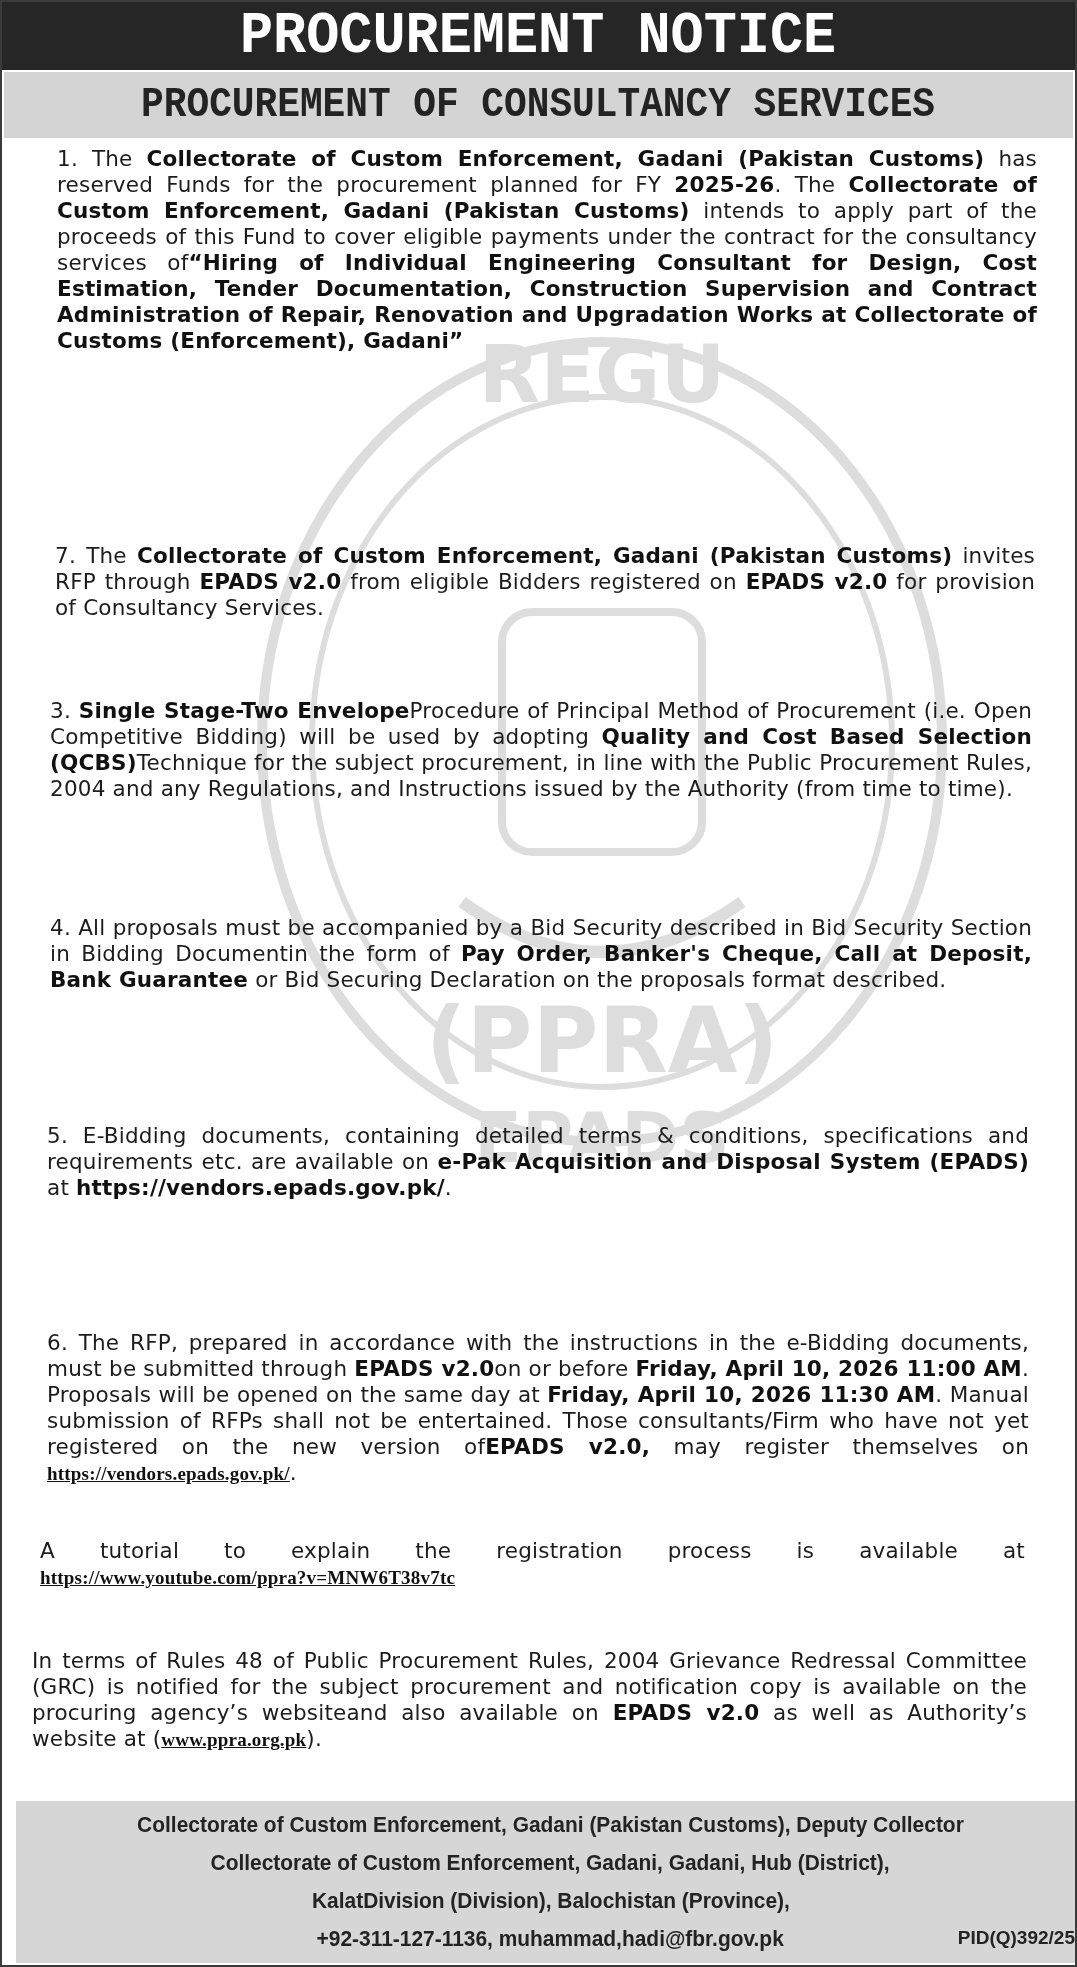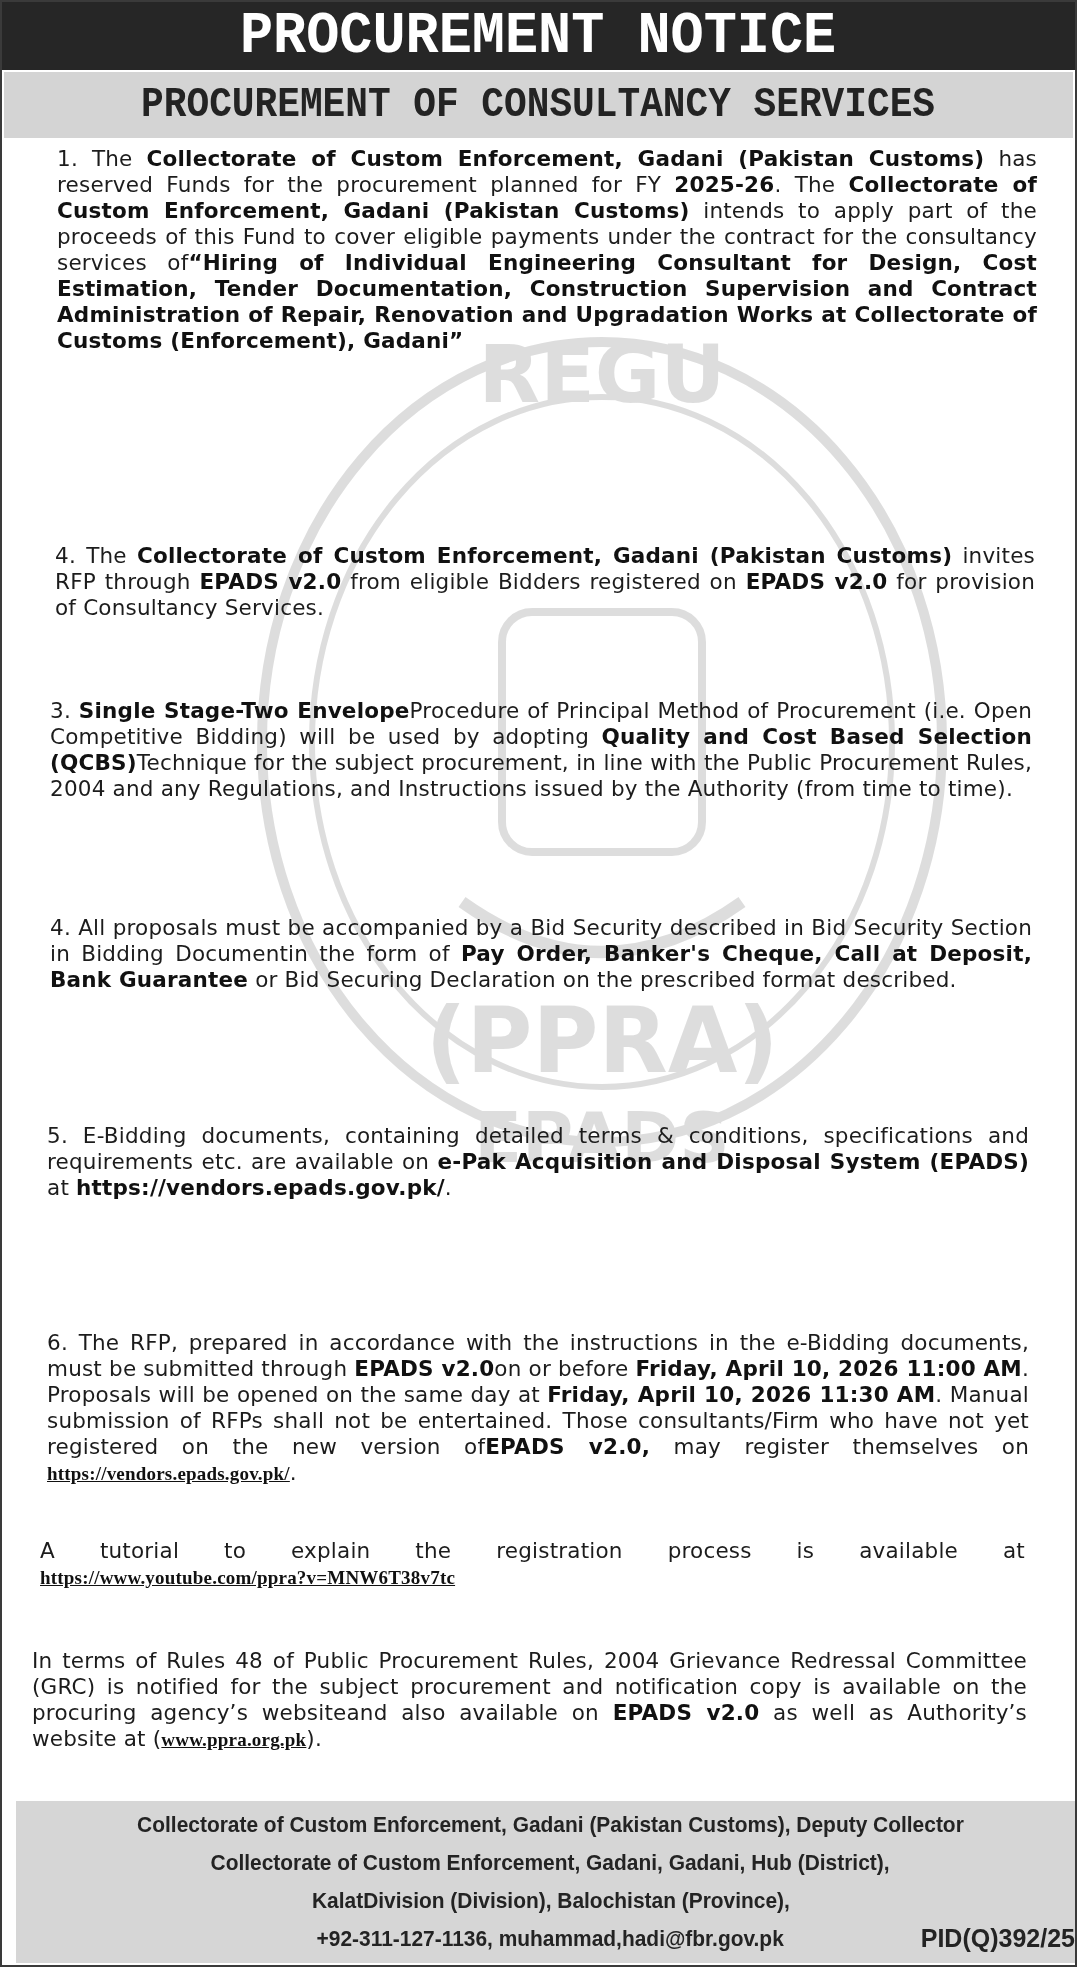--- a/index.html
+++ b/index.html
@@ -131,21 +131,21 @@
     .footer-line span.sq {
       display: inline-block;
       transform: scaleX(0.93);
     }
     .pid {
       position: absolute;
       right: 10px;
       bottom: 6px;
       font-family: "Liberation Sans", sans-serif;
       font-weight: bold;
-      font-size: 25px;
+      font-size: 19px;
       color: #232323;
     }
   </style>
 </head>
 <body>
 
 <div class="frame">
 
   <div class="top-banner">
     <span>PROCUREMENT NOTICE</span>
@@ -162,25 +162,25 @@
     <path d="M230 620 Q370 720 510 620" fill="none" stroke="#000" stroke-width="12"></path>
     <text x="370" y="120" text-anchor="middle" font-family="DejaVu Sans, sans-serif" font-size="80" font-weight="bold" fill="#000">REGU</text>
     <text x="370" y="790" text-anchor="middle" font-family="DejaVu Sans, sans-serif" font-size="90" font-weight="bold" fill="#000">(PPRA)</text>
     <text x="370" y="880" text-anchor="middle" font-family="DejaVu Sans, sans-serif" font-size="70" font-weight="bold" fill="#000">EPADS</text>
   </svg>
 
   <div class="content">
 
     <div class="para p1"><span>1. The </span><b>Collectorate of Custom Enforcement, Gadani (Pakistan Customs)</b><span> has reserved Funds for the procurement planned for FY </span><b>2025-26</b><span>. The </span><b>Collectorate of Custom Enforcement, Gadani (Pakistan Customs)</b><span> intends to apply part of the proceeds of this Fund to cover eligible payments under the contract for the consultancy services of</span><b>“Hiring of Individual Engineering Consultant for Design, Cost Estimation, Tender Documentation, Construction Supervision and Contract Administration of Repair, Renovation and Upgradation Works at Collectorate of Customs (Enforcement), Gadani”</b></div>
 
-    <div class="para p2"><span>4. The </span><b>Collectorate of Custom Enforcement, Gadani (Pakistan Customs)</b><span> invites RFP through </span><b>EPADS v2.0</b><span> from eligible Bidders registered on </span><b>EPADS v2.0</b><span> for provision of Consultancy Services.</span></div>
+    <div class="para p2"><span>7. The </span><b>Collectorate of Custom Enforcement, Gadani (Pakistan Customs)</b><span> invites RFP through </span><b>EPADS v2.0</b><span> from eligible Bidders registered on </span><b>EPADS v2.0</b><span> for provision of Consultancy Services.</span></div>
 
     <div class="para p3"><span>3. </span><b>Single Stage-Two Envelope</b><span>Procedure of Principal Method of Procurement (i.e. Open Competitive Bidding) will be used by adopting </span><b>Quality and Cost Based Selection (QCBS)</b><span>Technique for the subject procurement, in line with the Public Procurement Rules, 2004 and any Regulations, and Instructions issued by the Authority (from time to time).</span></div>
 
-    <div class="para p4"><span>4. All proposals must be accompanied by a Bid Security described in Bid Security Section in Bidding Documentin the form of </span><b>Pay Order, Banker's Cheque, Call at Deposit, Bank Guarantee</b><span> or Bid Securing Declaration on the prescribed format described.</span></div>
+    <div class="para p4"><span>4. All proposals must be accompanied by a Bid Security described in Bid Security Section in Bidding Documentin the form of </span><b>Pay Order, Banker's Cheque, Call at Deposit, Bank Guarantee</b><span> or Bid Securing Declaration on the proposals format described.</span></div>
 
     <div class="para p5"><span>5. E-Bidding documents, containing detailed terms &amp; conditions, specifications and requirements etc. are available on </span><b>e-Pak Acquisition and Disposal System (EPADS)</b><span> at </span><b>https://vendors.epads.gov.pk/</b><span>.</span></div>
 
     <div class="para p6"><span>6. The RFP, prepared in accordance with the instructions in the e-Bidding documents, must be submitted through </span><b>EPADS v2.0</b><span>on or before </span><b>Friday, April 10, 2026 11:00 AM</b><span>. Proposals will be opened on the same day at </span><b>Friday, April 10, 2026 11:30 AM</b><span>. Manual submission of RFPs shall not be entertained. Those consultants/Firm who have not yet registered on the new version of</span><b>EPADS v2.0,</b><span> may register themselves on </span><span class="serif-link">https://vendors.epads.gov.pk/</span><span>.</span></div>
 
     <div class="para p7"><span class="justify-line">A tutorial to explain the registration process is available at</span><span class="serif-link">https://www.youtube.com/ppra?v=MNW6T38v7tc</span></div>
 
     <div class="para p8"><span>In terms of Rules 48 of Public Procurement Rules, 2004 Grievance Redressal Committee (GRC) is notified for the subject procurement and notification copy is available on the procuring agency’s websiteand also available on </span><b>EPADS v2.0</b><span> as well as Authority’s website at (</span><span class="serif-link">www.ppra.org.pk</span><span>).</span></div>
 
   </div>

